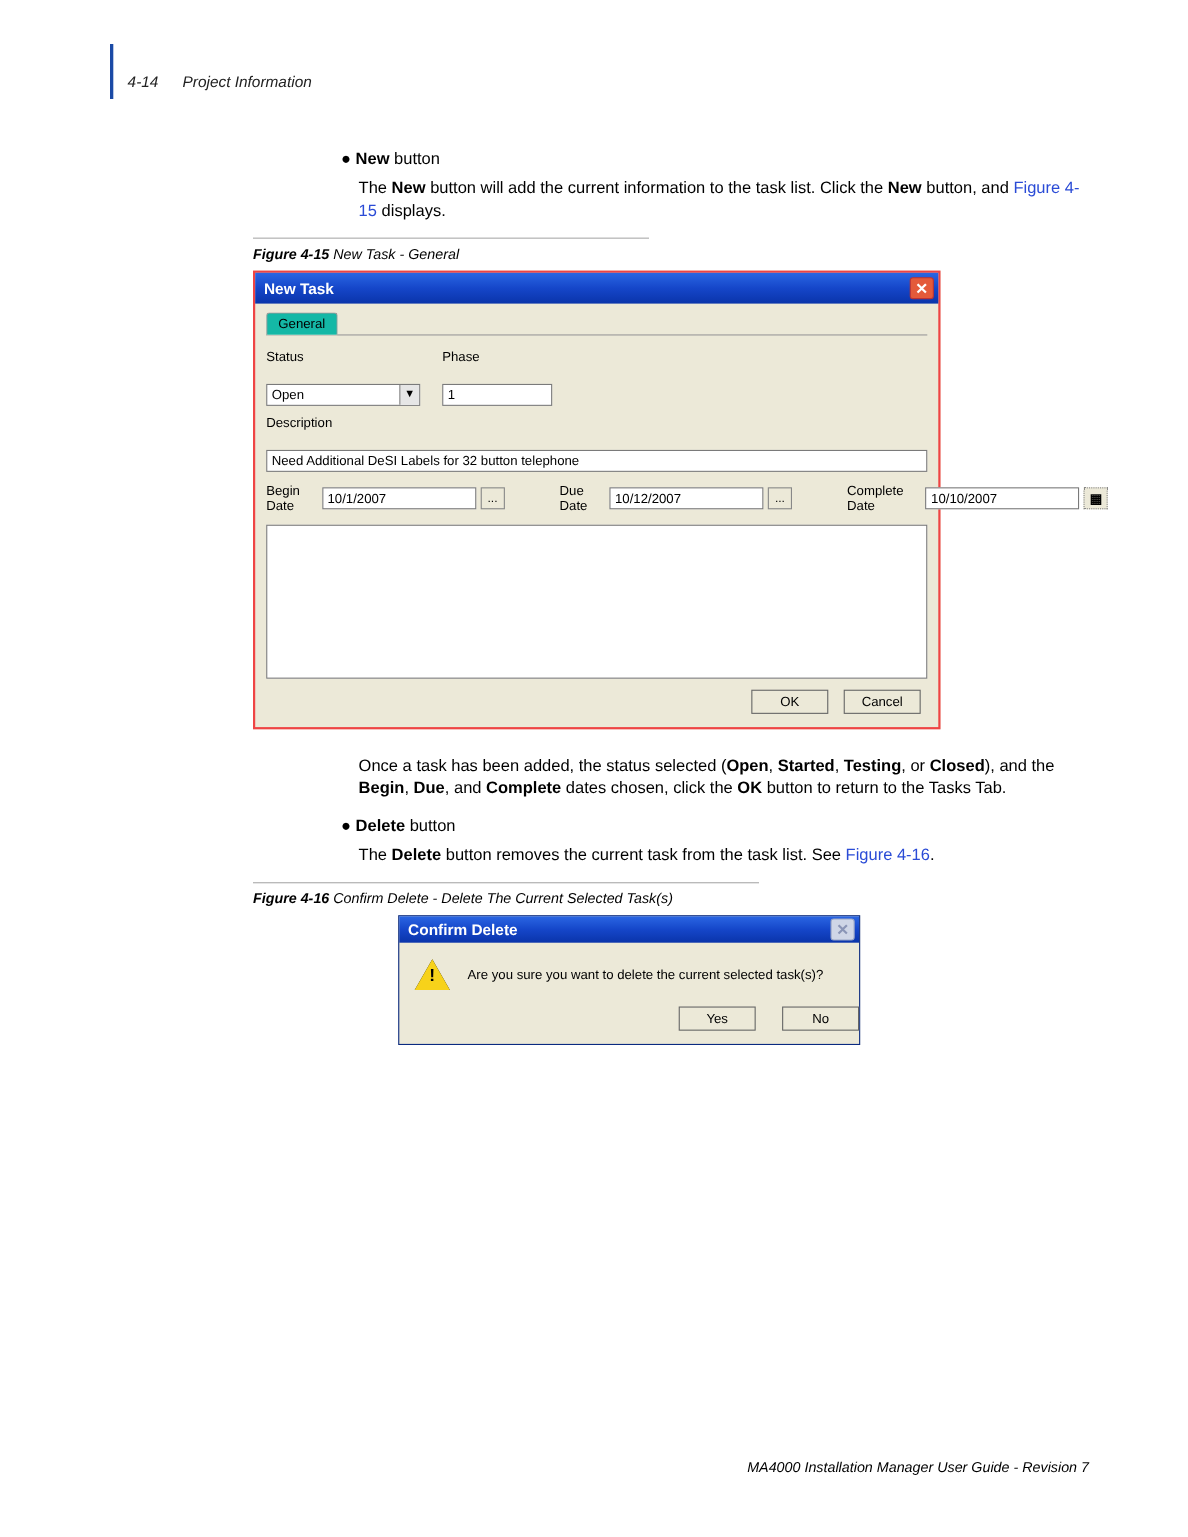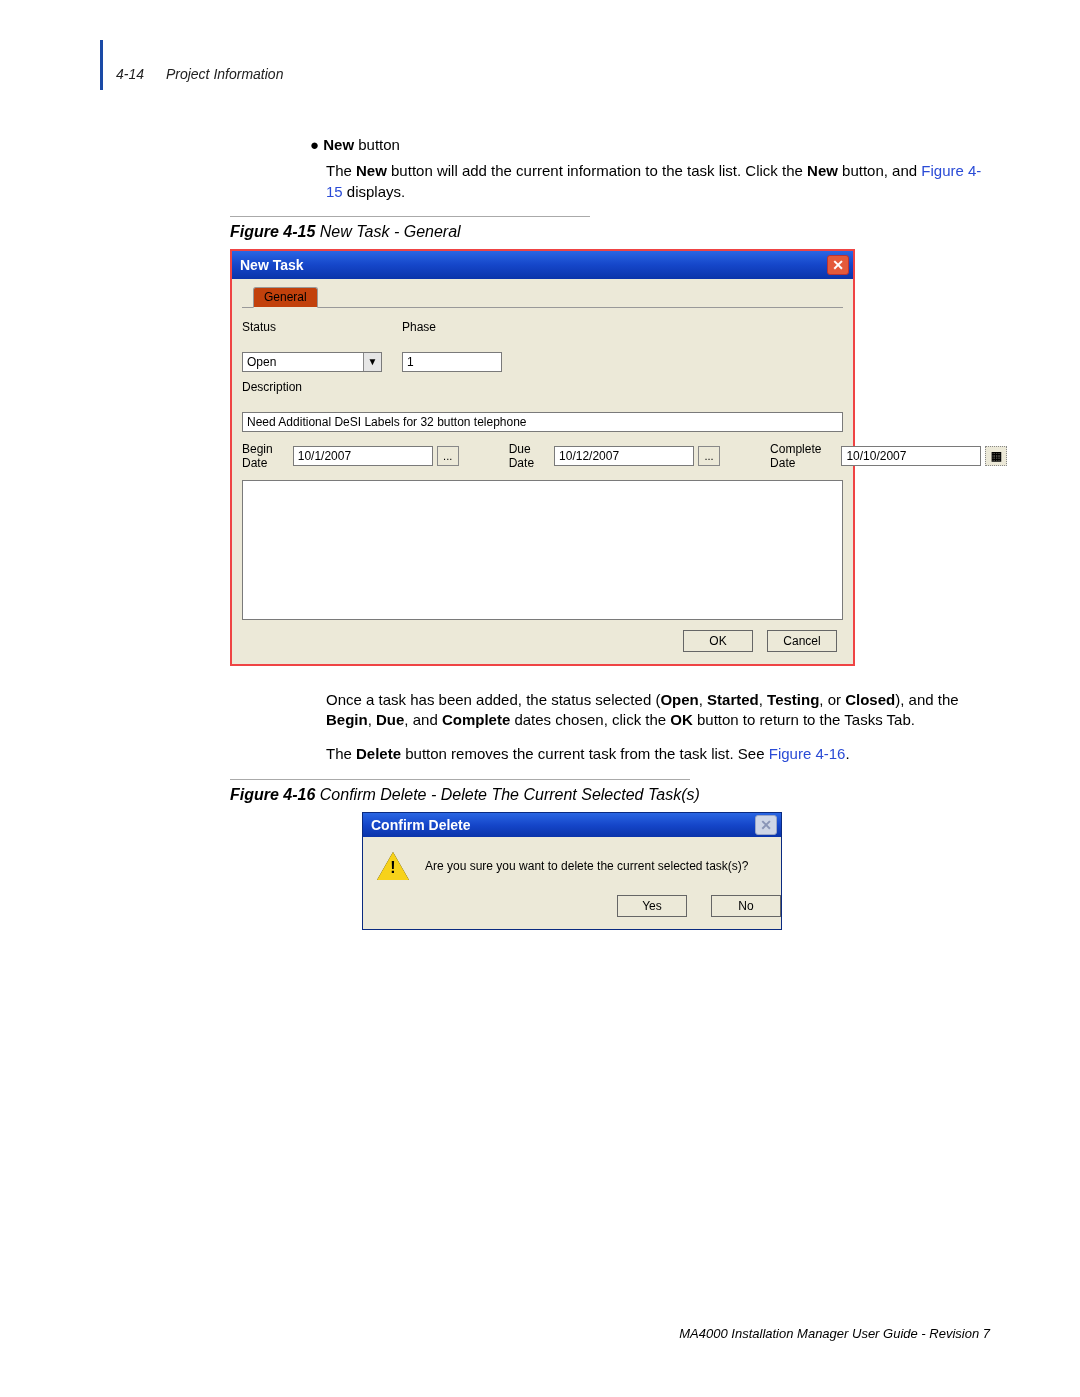--- a/index.html
+++ b/index.html
@@ -49,21 +49,21 @@
   .bold { font-weight: bold; }
   .figref { color: #2a4bd6; }
   .figrule {
     border: none;
     border-top: 1px solid #aaa;
     margin: 14px 0 6px 0;
     width: 360px;
   }
   .figcaption {
     font-style: italic;
-    font-size: 16px;
+    font-size: 13px;
     margin-bottom: 8px;
   }
   .figcaption .fb { font-weight: bold; font-style: italic; }
   .fig-col {
     margin-left: 130px;
     width: 760px;
   }
 
   
   .win {
@@ -103,29 +103,28 @@
     border: 1px solid #9aa6c6;
     color: #8a95b6;
   }
   .win-body {
     padding: 6px 10px 10px 10px;
     font-family: Tahoma, Arial, sans-serif;
     font-size: 12px;
   }
   .tabrow { display:flex; align-items:flex-end; height:22px; margin-bottom: 0; }
   .tab {
-    background: #c2410c;
+    background: #14b8a6;
     border: 1px solid #999;
     border-bottom: 1px solid #ece9d8;
     border-radius: 3px 3px 0 0;
     padding: 2px 10px 3px 10px;
     font-size: 12px;
     position: relative;
     top: 1px;
-    margin-left: 11px;
   }
   .tabpane {
     border-top: 1px solid #999;
     padding-top: 8px;
   }
   .lbl { font-size: 12px; color: #000; }
   .formrow { display:flex; gap: 12px; margin-top: 4px; }
   .col { display:flex; flex-direction:column;gap:18px; }
   .inputlike {
     background: #fff;
@@ -302,20 +301,25 @@
         </div>
       </div>
     </div>
   </div>
 
   <div class="content" style="margin-top:24px;">
     <div class="para">
       <span>Once a task has been added, the status selected (</span><span class="bold">Open</span><span>, </span><span class="bold">Started</span><span>, </span><span class="bold">Testing</span><span>, or </span><span class="bold">Closed</span><span>), and the </span><span class="bold">Begin</span><span>, </span><span class="bold">Due</span><span>, and </span><span class="bold">Complete</span><span> dates chosen, click the </span><span class="bold">OK</span><span> button to return to the Tasks Tab.</span>
     </div>
 
+    <ul class="bullets">
+      <li>
+        <span class="bold">Delete</span><span> button</span>
+      </li>
+    </ul>
     <div class="para">
       <span>The </span><span class="bold">Delete</span><span> button removes the current task from the task list. See </span><span class="figref">Figure 4-16</span><span>.</span>
     </div>
   </div>
 
   <div class="fig-col">
     <hr class="figrule" style="width:460px;">
     <div class="figcaption">
       <span class="fb">Figure 4-16</span><span>  Confirm Delete - Delete The Current Selected Task(s)</span>
     </div>

